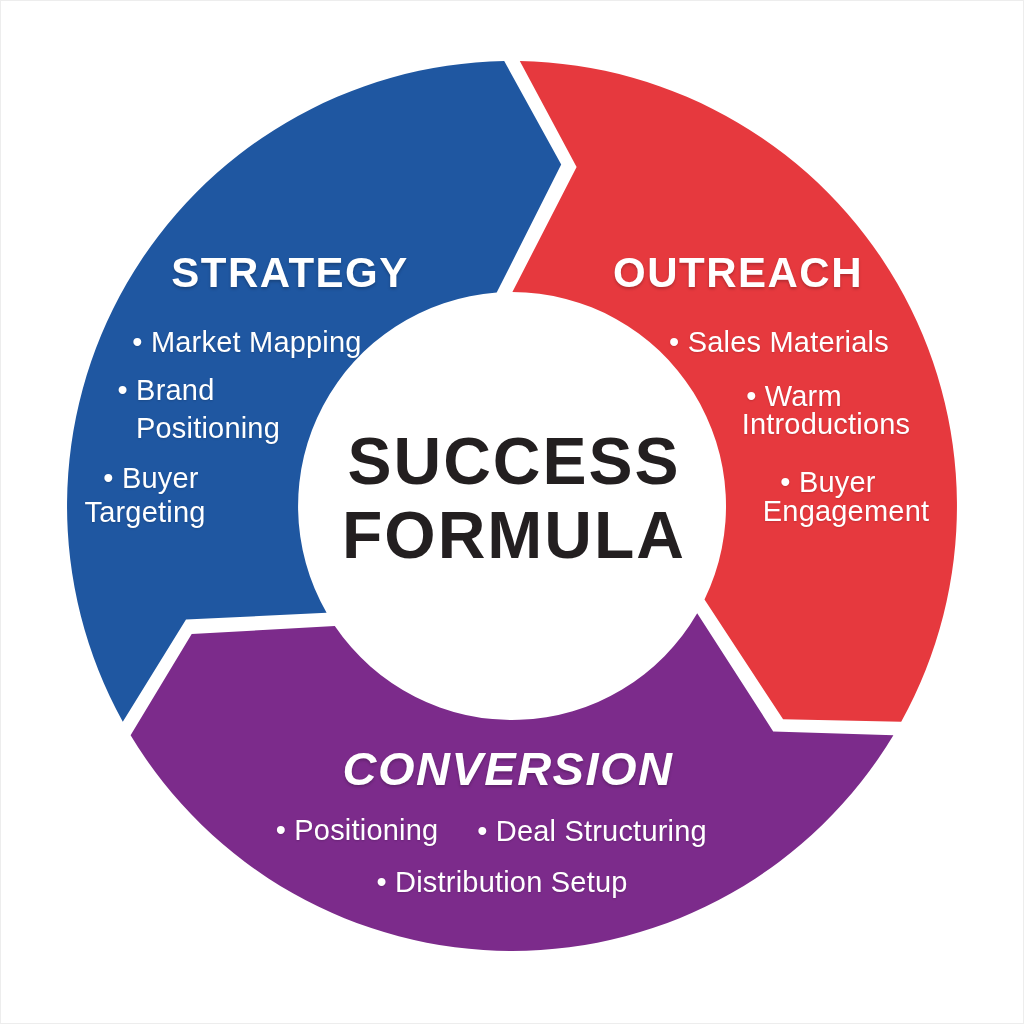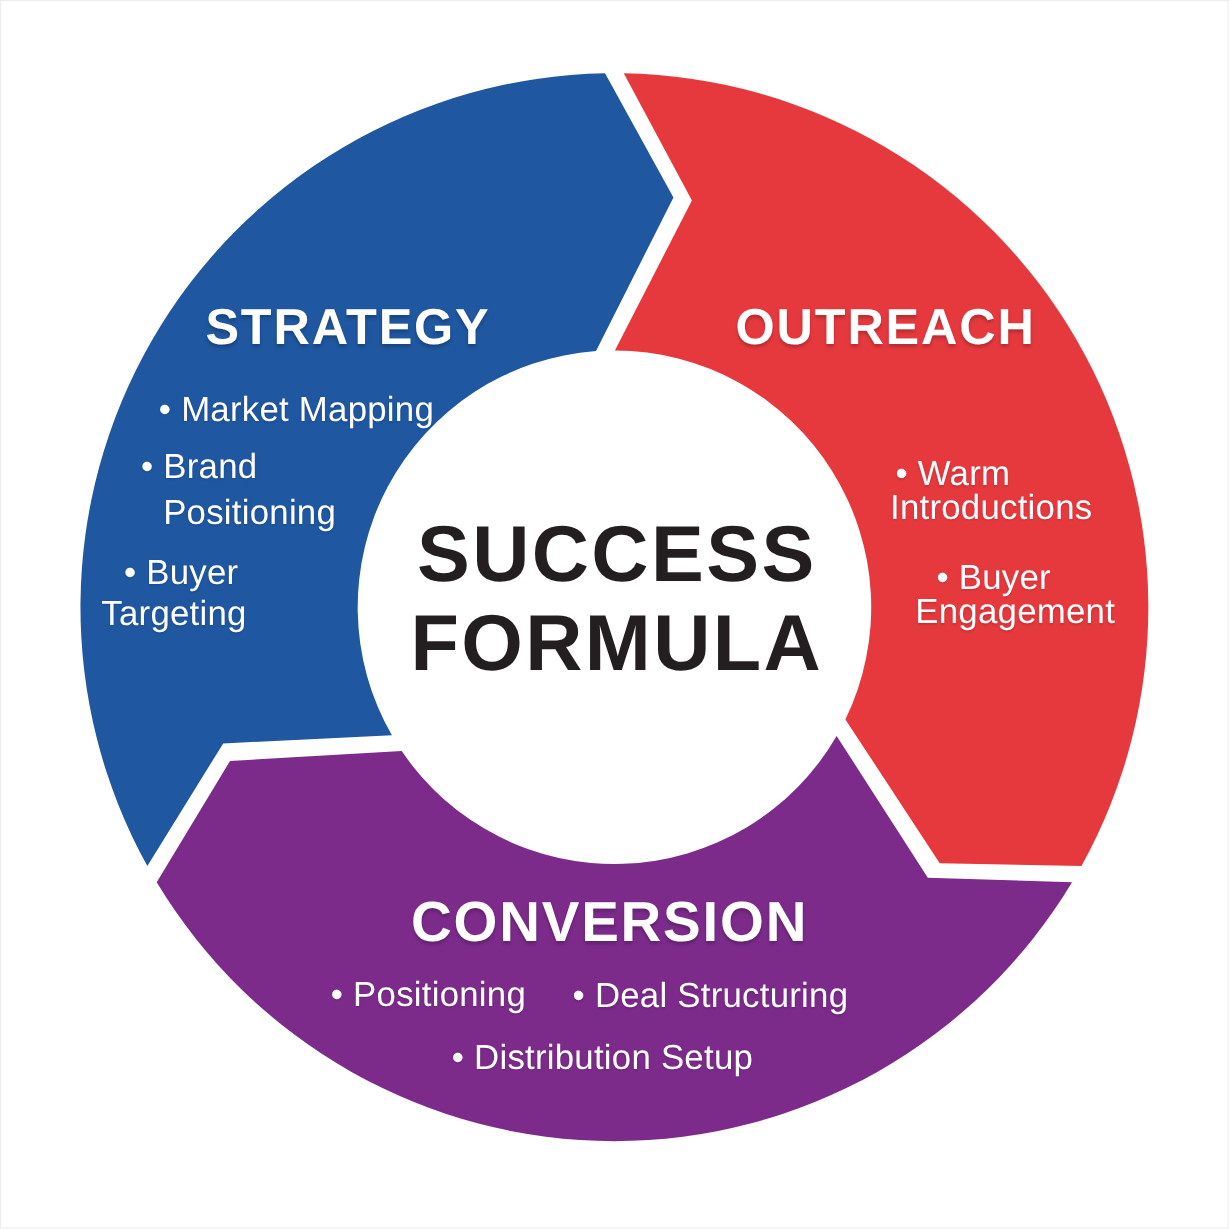--- a/index.html
+++ b/index.html
@@ -77,23 +77,24 @@
   </div>
 
   <div class="txt seg-title" style="left:289px; top:272px;">STRATEGY</div>
   <div class="txt bullet-line" style="left:246px; top:341px;">• Market Mapping</div>
   <div class="txt bullet-line" style="left:165px; top:389px;">• Brand</div>
   <div class="txt bullet-line" style="left:176px; top:427px;margin-left:31px;">Positioning</div>
   <div class="txt bullet-line" style="left:150px; top:477px;">• Buyer</div>
   <div class="txt bullet-line" style="left:144px; top:511px;">Targeting</div>
 
   <div class="txt seg-title" style="left:737px; top:272px;">OUTREACH</div>
+  <div class="txt bullet-line" style="left:778px; top:341px;">• Sales Materials</div>
   <div class="txt bullet-line" style="left:793px; top:395px;">• Warm</div>
   <div class="txt bullet-line" style="left:825px; top:423px;">Introductions</div>
   <div class="txt bullet-line" style="left:827px; top:481px;">• Buyer</div>
   <div class="txt bullet-line" style="left:845px; top:510px;">Engagement</div>
 
-  <div class="txt seg-title conversion" style="left:507px; top:767px;">CONVERSION</div>
+  <div class="txt seg-title conversion" style="left:507px; top:767px;font-style:italic;">CONVERSION</div>
   <div class="txt bullet-line" style="left:356px; top:829px;">• Positioning</div>
   <div class="txt bullet-line" style="left:591px; top:830px;">• Deal Structuring</div>
   <div class="txt bullet-line" style="left:501px; top:881px;">• Distribution Setup</div>
 
 </div>
 
 </body></html>

